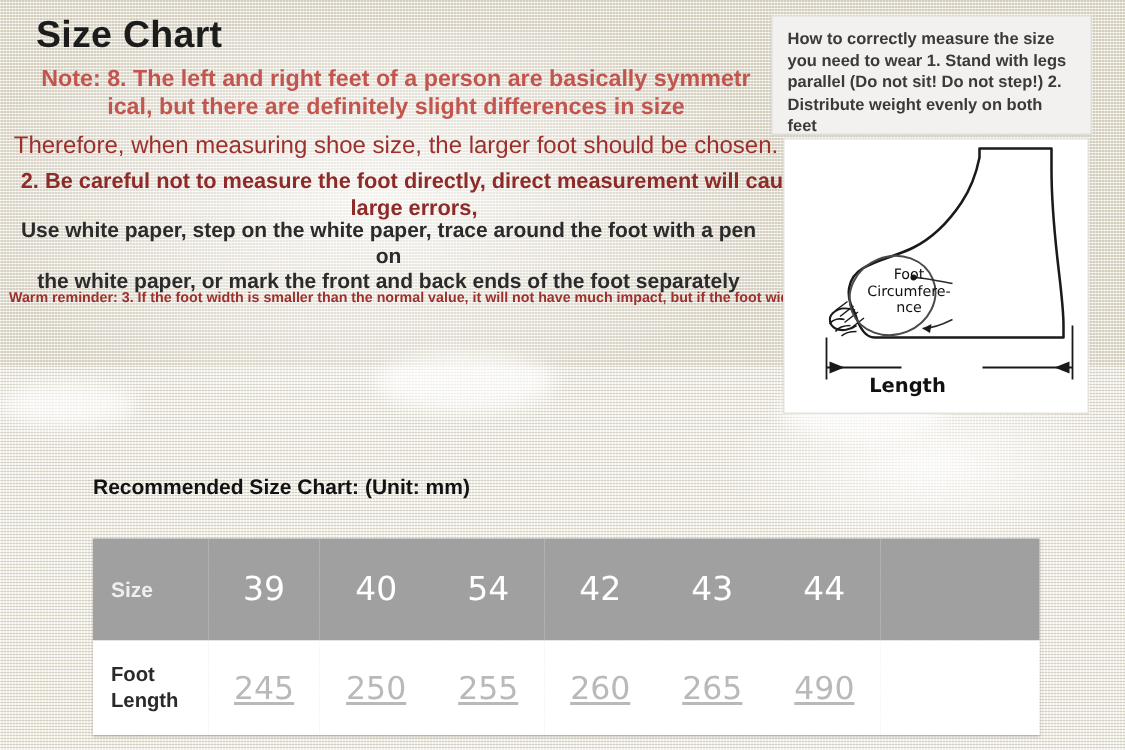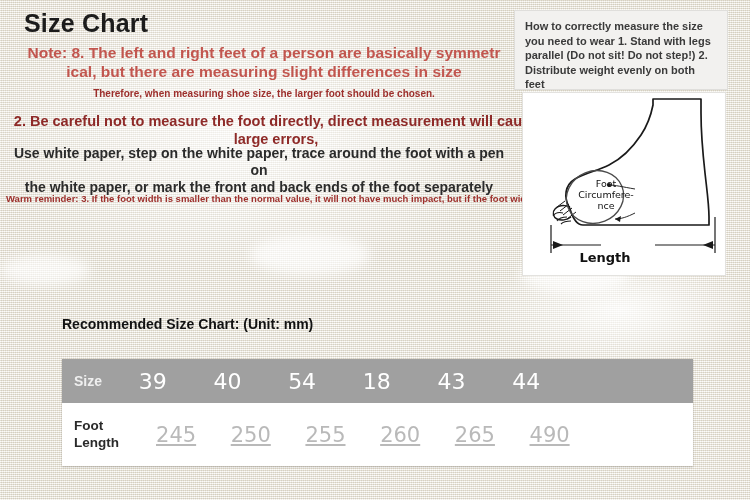--- a/index.html
+++ b/index.html
@@ -33,21 +33,21 @@
 
   .title{
     position:absolute;left:0;top:9px;width:520px;text-align:left;
     font-size:25px;font-weight:700;color:#1c1c1c;letter-spacing:.2px;padding-left:24px;
   }
 
   .blk{position:absolute;text-align:center;line-height:1.22;}
 
   .note1{left:4px;top:44px;width:520px;font-size:15.5px;font-weight:700;color:#c2564f;}
   .note1 .l2{display:block;}
-  .therefore{left:4px;top:88px;width:520px;font-size:10px;font-weight:700;color:#9d2f2c;}
+  .therefore{left:4px;top:88px;width:520px;font-size:16px;font-weight:400;color:#9d2f2c;}
   .becareful{left:4px;top:113px;width:544px;font-size:14.5px;font-weight:700;color:#8e2a28;}
   .usewhite{left:4px;top:145px;width:510px;font-size:14px;font-weight:700;color:#2b2b2b;}
   .warm{left:6px;top:193px;width:545px;font-size:9.5px;font-weight:700;color:#9d2f2c;text-align:left;}
   .exceeds{left:4px;top:222px;width:520px;font-size:15px;font-weight:700;color:#b4332f;}
 
   
   .instr-box{
     position:absolute;left:514px;top:10px;width:214px;height:80px;
     background:#f2f1ef;border:1px solid #dfdedb;
     box-sizing:border-box;padding:5px 7px 0 7px;
@@ -70,28 +70,28 @@
   
   .rec-title{
     position:absolute;left:62px;top:316px;font-size:14px;font-weight:700;color:#121212;
   }
   .sizetable{
     position:absolute;left:62px;top:359px;width:631px;
     border-collapse:collapse;table-layout:fixed;
     box-shadow:0 1px 2px rgba(0,0,0,.18);
   }
   .sizetable th,.sizetable td{padding:0;margin:0;border:0;}
-  .sizetable thead tr{background:#a0a0a0;height:44px;}
+  .sizetable thead tr{background:#a0a0a0;height:68px;}
   .sizetable tbody tr{background:#ffffff;height:63px;}
   .hdr-label{
     color:#efefef;font-size:14px;font-weight:700;text-align:left;padding-left:12px !important;
     vertical-align:middle;
   }
   .hdr-val{
-    color:#ffffff;font-size:22px;font-weight:400;text-align:left;vertical-align:middle;
+    color:#ffffff;font-size:22px;font-weight:400;text-align:center;vertical-align:middle;
     font-family:"DejaVu Sans", sans-serif;
   }
   .row-label{
     color:#2a2a2a;font-size:13.5px;font-weight:700;text-align:left;padding-left:12px !important;
     vertical-align:middle;line-height:1.2;
   }
   .row-val{
     color:#b9b9b9;font-size:21px;font-weight:400;text-align:center;vertical-align:middle;
     font-family:"DejaVu Sans", sans-serif;
     text-decoration:underline;
@@ -111,21 +111,21 @@
   <div class="wash"></div>
   <div class="wash2"></div>
   <div class="smudge" style="left:250px;top:235px;width:120px;height:40px;"></div>
   <div class="smudge" style="left:520px;top:255px;width:110px;height:38px;"></div>
   <div class="smudge" style="left:0px;top:255px;width:90px;height:30px;"></div>
 
   <div class="title">Size Chart</div>
 
   <div class="blk note1">
     <span>Note: 8. The left and right feet of a person are basically symmetr</span>
-    <span class="l2">ical, but there are measuring slight differences in size</span>
+    <span class="l2">ical, but there are definitely slight differences in size</span>
   </div>
 
   <div class="blk therefore">Therefore, when measuring shoe size, the larger foot should be chosen.</div>
 
   <div class="blk becareful">2. Be careful not to measure the foot directly, direct measurement will cause large errors,</div>
 
   <div class="blk usewhite">
     <span>Use white paper, step on the white paper, trace around the foot with a pen on</span><br>
     <span>the white paper, or mark the front and back ends of the foot separately</span>
   </div>
@@ -193,21 +193,21 @@
         <col class="col-v">
         <col class="col-v">
         <col class="col-pad">
     </colgroup>
     <thead>
       <tr>
         <th class="hdr-label">Size</th>
         <th class="hdr-val">39</th>
         <th class="hdr-val">40</th>
         <th class="hdr-val">54</th>
-        <th class="hdr-val">18</th>
+        <th class="hdr-val">42</th>
         <th class="hdr-val">43</th>
         <th class="hdr-val">44</th>
         <th></th>
       </tr>
     </thead>
     <tbody>
       <tr>
         <td class="row-label">
           <span>Foot</span><br>
           <span>Length</span>

